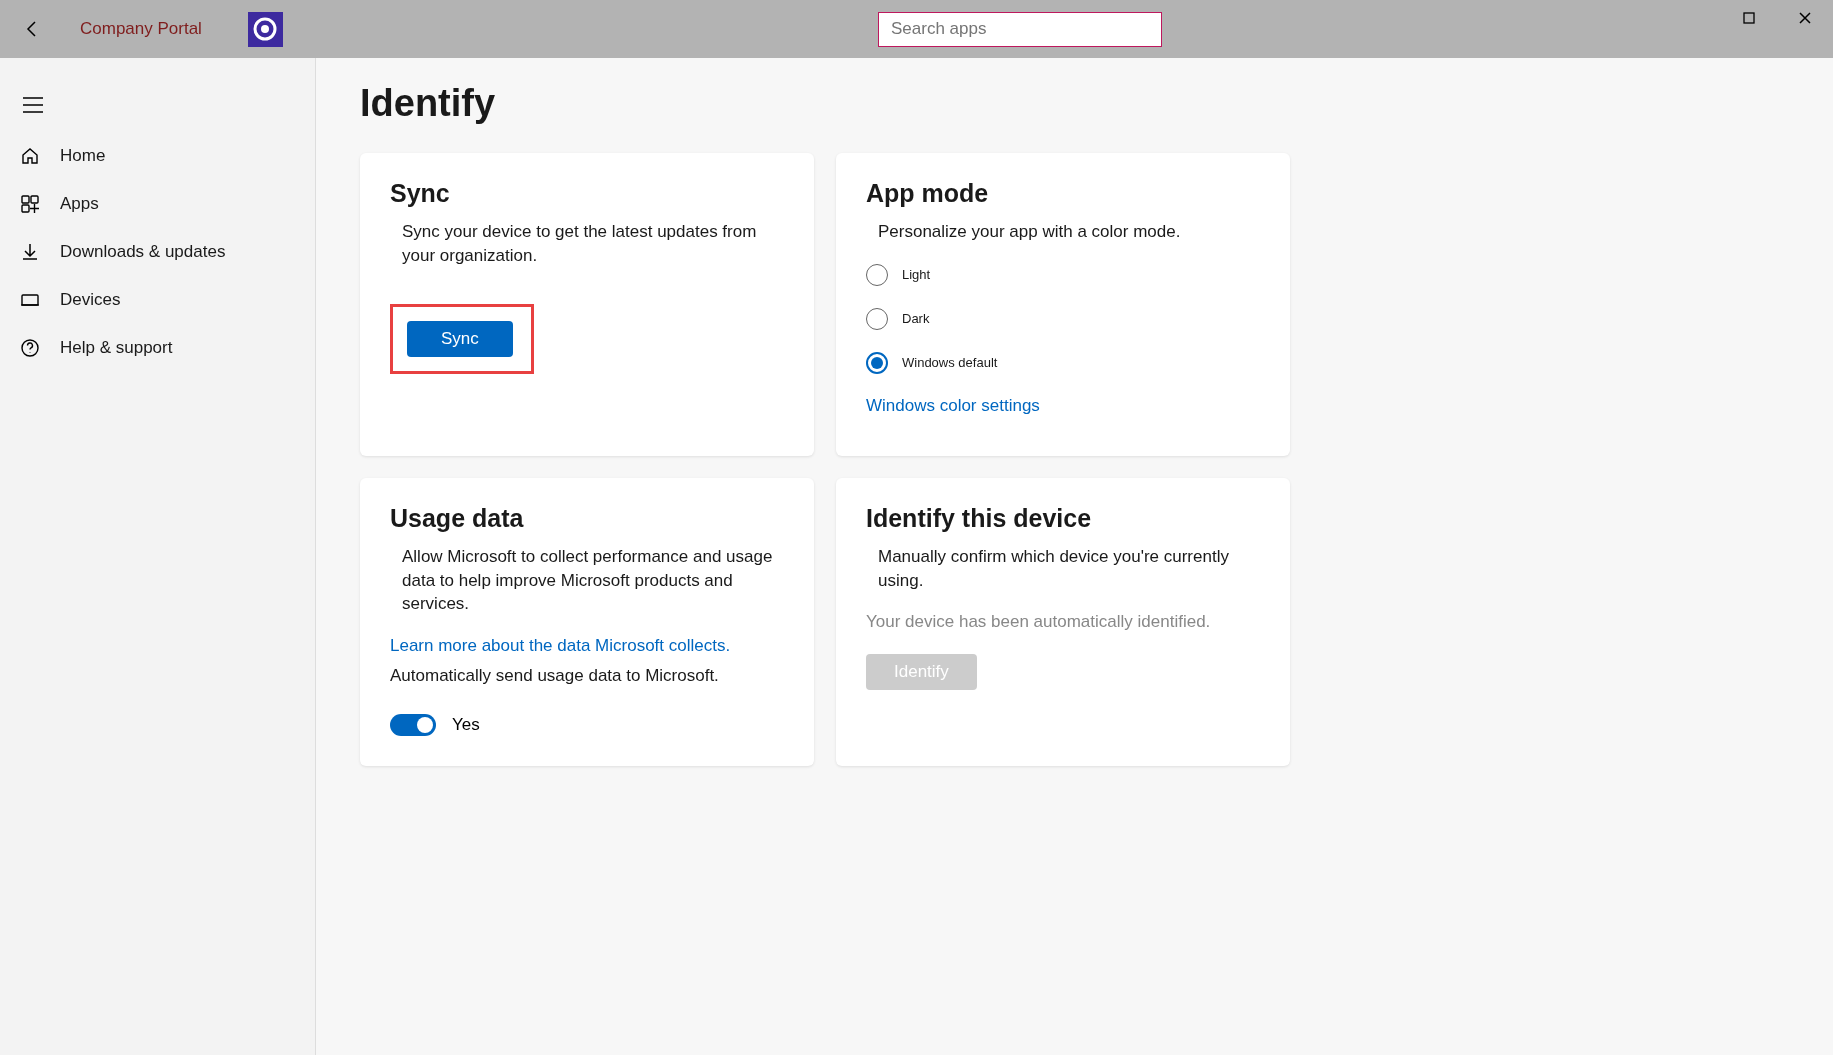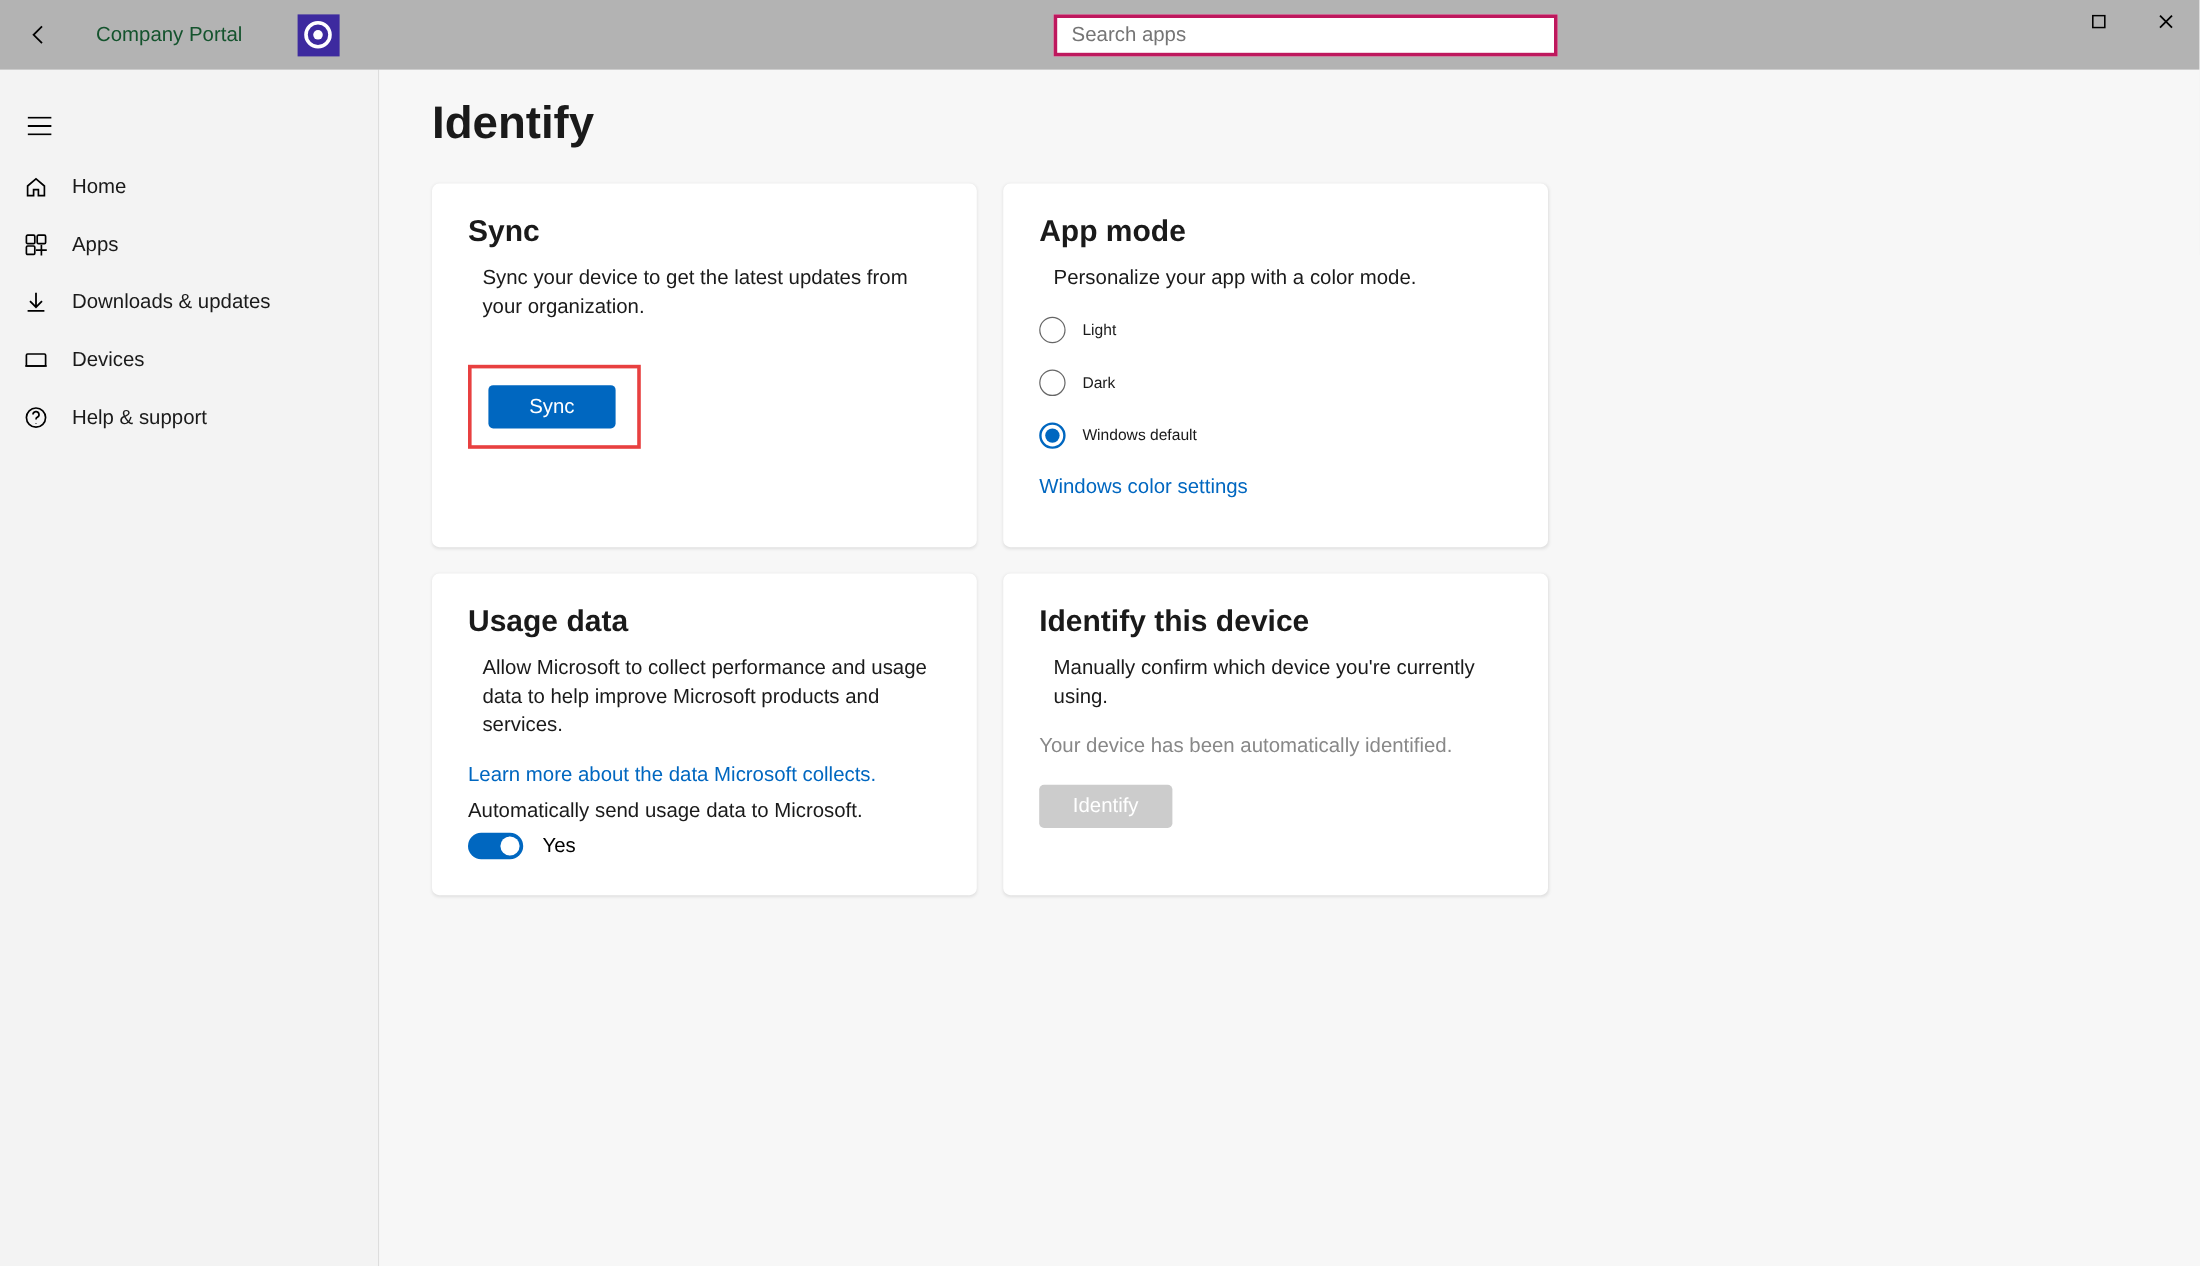--- a/index.html
+++ b/index.html
@@ -12,36 +12,36 @@
     align-items: center;
     position: relative;
   }
   .back-btn {
     width: 48px; height: 48px;
     display: flex; align-items: center; justify-content: center;
     cursor: pointer;
     margin-left: 8px;
   }
   .app-title {
-    font-size: 17px; color: #14532d;
+    font-size: 17px; color: #7f1d1d;
     margin-left: 24px;
   }
   .app-icon {
     width: 35px; height: 35px;
     margin-left: 46px;
     background: #3d2a9f;
     display: flex; align-items: center; justify-content: center;
   }
   .search-box {
     position: absolute;
     left: 878px;
-    width: 420px;
+    width: 284px;
     height: 35px;
     background: #fff;
-    border: 3px solid #be185d;
+    border: 1px solid #be185d;
     padding: 0 12px;
     font-size: 17px;
     color: #000000;
     outline: none;
   }
   .window-controls {
     position: absolute;
     right: 0; top: 0;
     display: flex;
     height: 36px;
@@ -172,21 +172,21 @@
   .radio-circle.selected::after {
     content: "";
     width: 12px; height: 12px;
     background: #0067c0;
     border-radius: 50%;
   }
   .radio-label { font-size: 13px; color: #1a1a1a; }
 
   .toggle-row {
     display: flex; align-items: center;
-    margin-top: 8px;
+    margin-top: 28px;
   }
   .toggle {
     width: 46px; height: 22px;
     background: #0067c0;
     border-radius: 11px;
     position: relative;
     margin-right: 16px;
     cursor: pointer;
   }
   .toggle::after {

